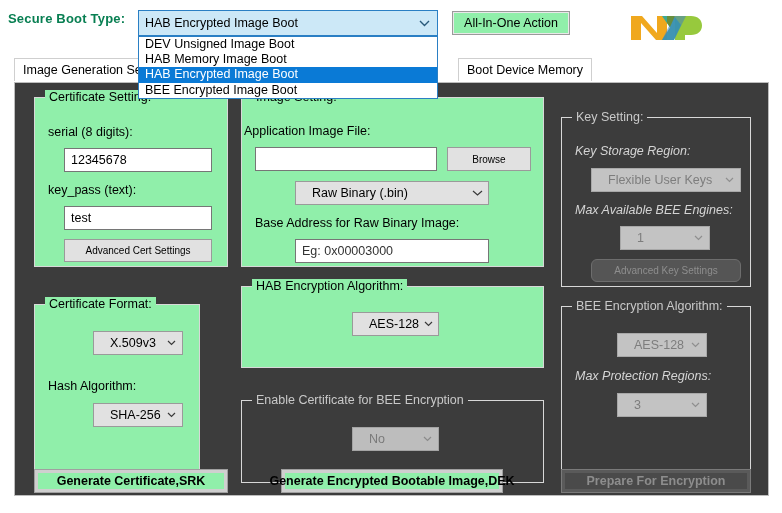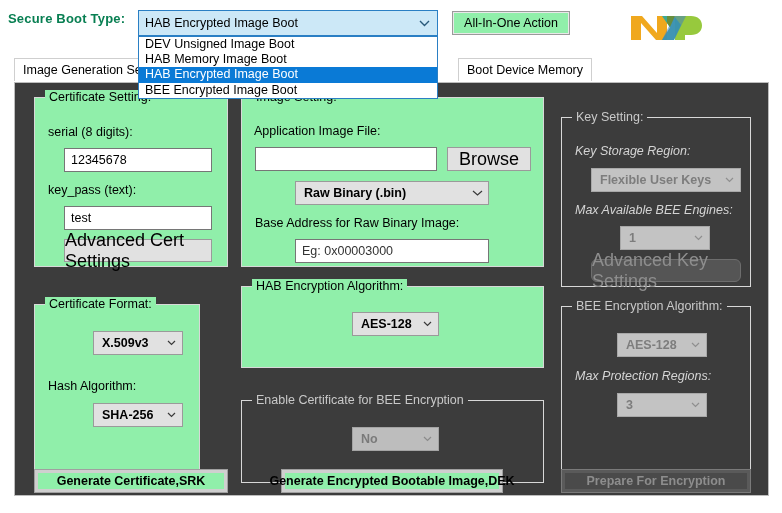--- a/index.html
+++ b/index.html
@@ -84,29 +84,29 @@
   .lbl.on-dark{color:#d4d4d4;font-style:italic;}
 
   .tbox{
     position:absolute;background:#fff;border:1px solid #767676;box-sizing:border-box;
     display:flex;align-items:center;padding-left:6px;font-size:12.5px;color:#000;
   }
   .tbox.placeholder{color:#333;}
 
   .btn{
     position:absolute;background:#e1e1e1;border:1px solid #9a9a9a;box-sizing:border-box;
-    display:flex;align-items:center;justify-content:center;font-size:18px;color:#000;
+    display:flex;align-items:center;justify-content:center;font-size:10px;color:#000;
   }
   .btn.disabled{background:#555;border:1px solid #6d6d6d;color:#8e8e8e;}
 
   .cbox{
     position:absolute;background:#e1e1e1;border:1px solid #9a9a9a;box-sizing:border-box;
     display:flex;align-items:center;font-size:12.5px;color:#000;
   }
-  .cbox .cval{flex:1;padding-left:8px;white-space:nowrap;font-weight:bold;}
+  .cbox .cval{flex:1;padding-left:16px;white-space:nowrap;}
   .cbox .carrow{width:22px;display:flex;align-items:center;justify-content:center;color:#3a3a3a;}
   .cbox.disabled{background:#bdbdbd;border:1px solid #a4a4a4;color:#7a7a7a;}
   .cbox.disabled .carrow{color:#8b8b8b;}
   .cbox.dk-disabled{background:#c3c3c3;border:1px solid #a8a8a8;color:#7d7d7d;}
   .cbox.dk-disabled .carrow{color:#8f8f8f;}
 
   .actbtn{
     position:absolute;background:#cfcfcf;border:1px solid #a0a0a0;box-sizing:border-box;
     padding:3px;
   }
@@ -194,21 +194,21 @@
           <svg width="9" height="6" viewBox="0 0 9 6">
               <path d="M1 1 L4.5 4.5 L8 1" fill="none" stroke="#3a3a3a" stroke-width="1.2"></path>
             </svg>
         </span>
       </div>
     </div>
 
     <div class="group green" style="left:226px;top:14px;width:303px;height:170px;">
       <div class="gtitle">Image Setting:</div>
 
-      <div class="lbl on-green" style="left:12px;top:26px;">Application Image File:</div>
+      <div class="lbl on-green" style="left:2px;top:26px;">Application Image File:</div>
 
       <div class="tbox" style="left:13px;top:49px;width:182px;height:24px;"></div>
 
       <div class="btn" style="left:205px;top:49px;width:84px;height:24px;">Browse</div>
 
       <div class="cbox" style="left:53px;top:83px;width:194px;height:24px;">
         <span class="cval">Raw Binary (.bin)</span>
         <span class="carrow">
           <svg width="11" height="6" viewBox="0 0 11 6">
               <path d="M1 1 L5.5 5 L10 1" fill="none" stroke="#3a3a3a" stroke-width="1.2"></path>

